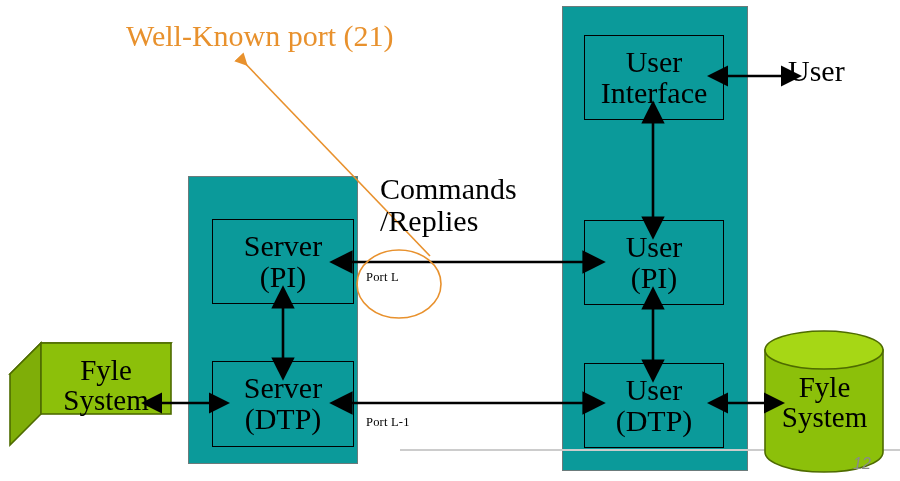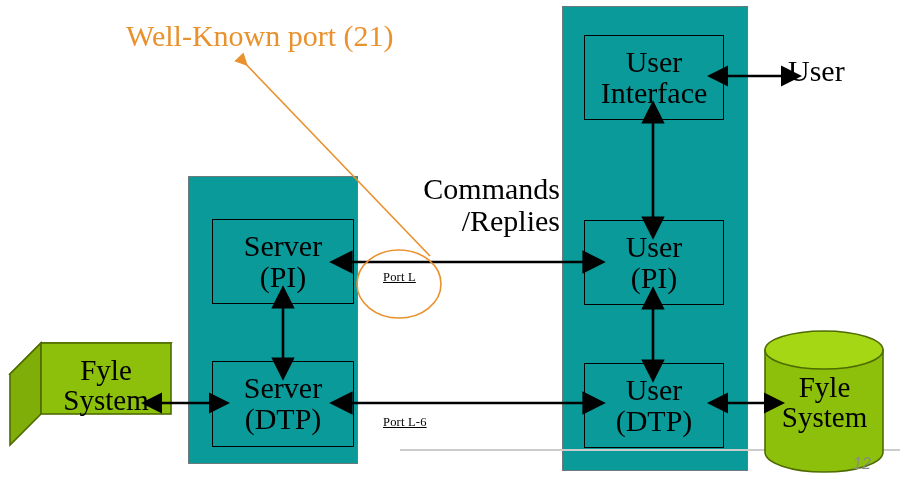--- a/index.html
+++ b/index.html
@@ -38,36 +38,34 @@
     text-align: center;
     white-space: pre-line;
   }
   .box span { display: block; }
 
   
   .ftext {
     color: #000000;
     font-size: 30px;
     line-height: 1.06;
-    text-align: right;
+    text-align: left;
     white-space: pre-line;
   }
   .title-orange {
     color: #e8912d;
     font-size: 30px;
     line-height: 1.1;
     white-space: nowrap;
   }
   .port-lbl {
     color: #000000;
     font-size: 12.5px;
-    text-decoration: underline;
     white-space: nowrap;
     letter-spacing: .2px;
-    margin-left: 17px;
   }
   .page-num {
     color: #8a8a8a;
     font-size: 16px;
     font-family: "Liberation Sans", sans-serif;
   }
 
   
   .rule {
     background: #cccccc;
@@ -182,17 +180,17 @@
   <div class="abs title-orange" style="left:84px; top:19px;margin-left:42px;">Well-Known port (21)</div>
 
   <div class="abs ftext" style="left:380px; top:173px; width:180px;">Commands
 /Replies</div>
 
 
   <div class="abs ftext" style="left:788px; top:55px; width:100px; text-align:left;">User</div>
 
   <div class="abs port-lbl" style="left:366px; top:270px;">Port L</div>
 
-  <div class="abs port-lbl" style="left:366px; top:415px;">Port L-6</div>
+  <div class="abs port-lbl" style="left:366px; top:415px;">Port L-1</div>
 
   <div class="abs page-num" style="left:853px; top:455px;font-style:italic;">12</div>
 
 </div>
 
 </body></html>

